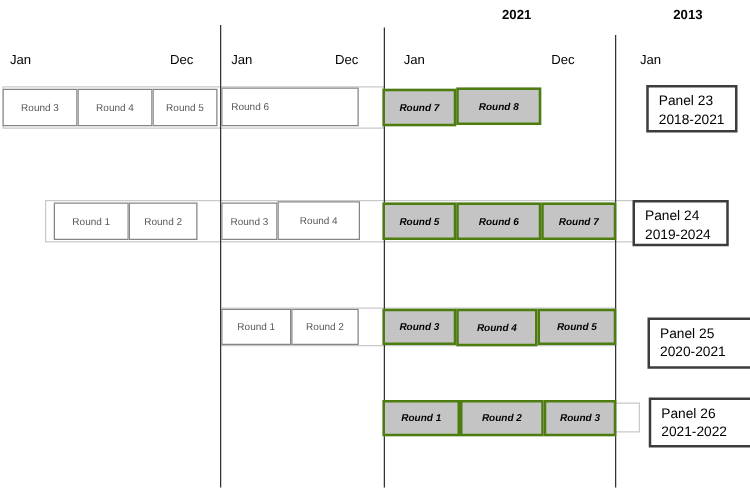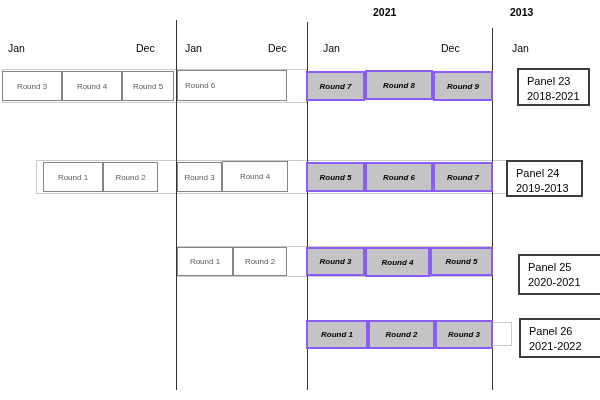--- a/index.html
+++ b/index.html
@@ -1,30 +1,30 @@
 <!DOCTYPE html>
 <html><head>
 <meta charset="utf-8">
 <style>
   html,body{margin:0;padding:0;background:#ffffff;}
   .stage{
     position:relative;width:600px;height:400px;background:#ffffff;
     font-family:"Liberation Sans", sans-serif;overflow:hidden;
   }
   .vline{position:absolute;width:1.5px;background:#333333;z-index:2;}
-  .year{position:absolute;width:52px;font-size:10.5px;font-weight:bold;color:#000;text-align:left;z-index:4;}
+  .year{position:absolute;width:52px;font-size:10.5px;font-weight:bold;color:#000;text-align:right;z-index:4;}
   .month{position:absolute;font-size:10.5px;color:#000;z-index:4;}
   .track{position:absolute;background:#ffffff;border:1px solid #c9c9c9;box-sizing:border-box;z-index:1;}
   .round{
     position:absolute;display:flex;align-items:center;justify-content:center;
     box-sizing:border-box;z-index:3;font-size:8px;white-space:nowrap;
   }
   .round.white{background:#ffffff;border:1px solid #858585;color:#5a5a5a;}
   .round.white.left{justify-content:flex-start;padding-left:7px;}
-  .round.shaded{background:#c4c4c4;border:2px solid #8b5cf6;color:#000000;font-weight:bold;font-style:italic;}
+  .round.shaded{background:#c4c4c4;border:2px solid #4d7c0f;color:#000000;font-weight:bold;font-style:italic;}
   .panelbox{
     position:absolute;background:#ffffff;border:2px solid #3c3c3c;box-sizing:border-box;
     z-index:3;font-size:11px;line-height:1.32;color:#000;padding:4px 2px 0 8px;
   }
   .panelbox div{white-space:nowrap;}
 </style>
 </head>
 <body>
 
 <div class="stage">
@@ -44,37 +44,36 @@
   <div class="month" style="left:441px;top:42px">Dec</div>
   <div class="month" style="left:512px;top:42px">Jan</div>
 
   <div class="track" style="left:2px;top:69px;width:305px;height:34px"></div>
   <div class="round white" style="left:2px;top:71px;width:60px;height:30px">Round 3</div>
   <div class="round white" style="left:62px;top:71px;width:60px;height:30px">Round 4</div>
   <div class="round white" style="left:122px;top:71px;width:52px;height:30px">Round 5</div>
   <div class="round white left" style="left:177px;top:70px;width:110px;height:31px">Round 6</div>
   <div class="round shaded" style="left:306px;top:71px;width:59px;height:30px">Round 7</div>
   <div class="round shaded" style="left:365px;top:70px;width:68px;height:30px">Round 8</div>
-  <div class="round shaded" style="left:433px;top:71px;width:60px;height:30px">Round 9</div>
   <div class="panelbox" style="left:517px;top:68px;width:73px;height:38px">
     <div>Panel 23</div>
     <div>2018-2021</div>
   </div>
 
   <div class="track" style="left:36px;top:160px;width:474px;height:34px"></div>
   <div class="round white" style="left:43px;top:162px;width:60px;height:30px">Round 1</div>
   <div class="round white" style="left:103px;top:162px;width:55px;height:30px">Round 2</div>
   <div class="round white" style="left:177px;top:162px;width:45px;height:30px">Round 3</div>
   <div class="round white" style="left:222px;top:161px;width:66px;height:31px">Round 4</div>
   <div class="round shaded" style="left:306px;top:162px;width:59px;height:30px">Round 5</div>
   <div class="round shaded" style="left:365px;top:162px;width:68px;height:30px">Round 6</div>
   <div class="round shaded" style="left:433px;top:162px;width:60px;height:30px">Round 7</div>
   <div class="panelbox" style="left:506px;top:160px;width:77px;height:37px">
     <div>Panel 24</div>
-    <div>2019-2013</div>
+    <div>2019-2024</div>
   </div>
 
   <div class="track" style="left:177px;top:246px;width:315px;height:31px"></div>
   <div class="round white" style="left:177px;top:247px;width:56px;height:29px">Round 1</div>
   <div class="round white" style="left:233px;top:247px;width:54px;height:29px">Round 2</div>
   <div class="round shaded" style="left:306px;top:247px;width:59px;height:29px">Round 3</div>
   <div class="round shaded" style="left:365px;top:247px;width:65px;height:30px">Round 4</div>
   <div class="round shaded" style="left:430px;top:247px;width:63px;height:29px">Round 5</div>
   <div class="panelbox" style="left:518px;top:254px;width:92px;height:41px">
     <div>Panel 25</div>

